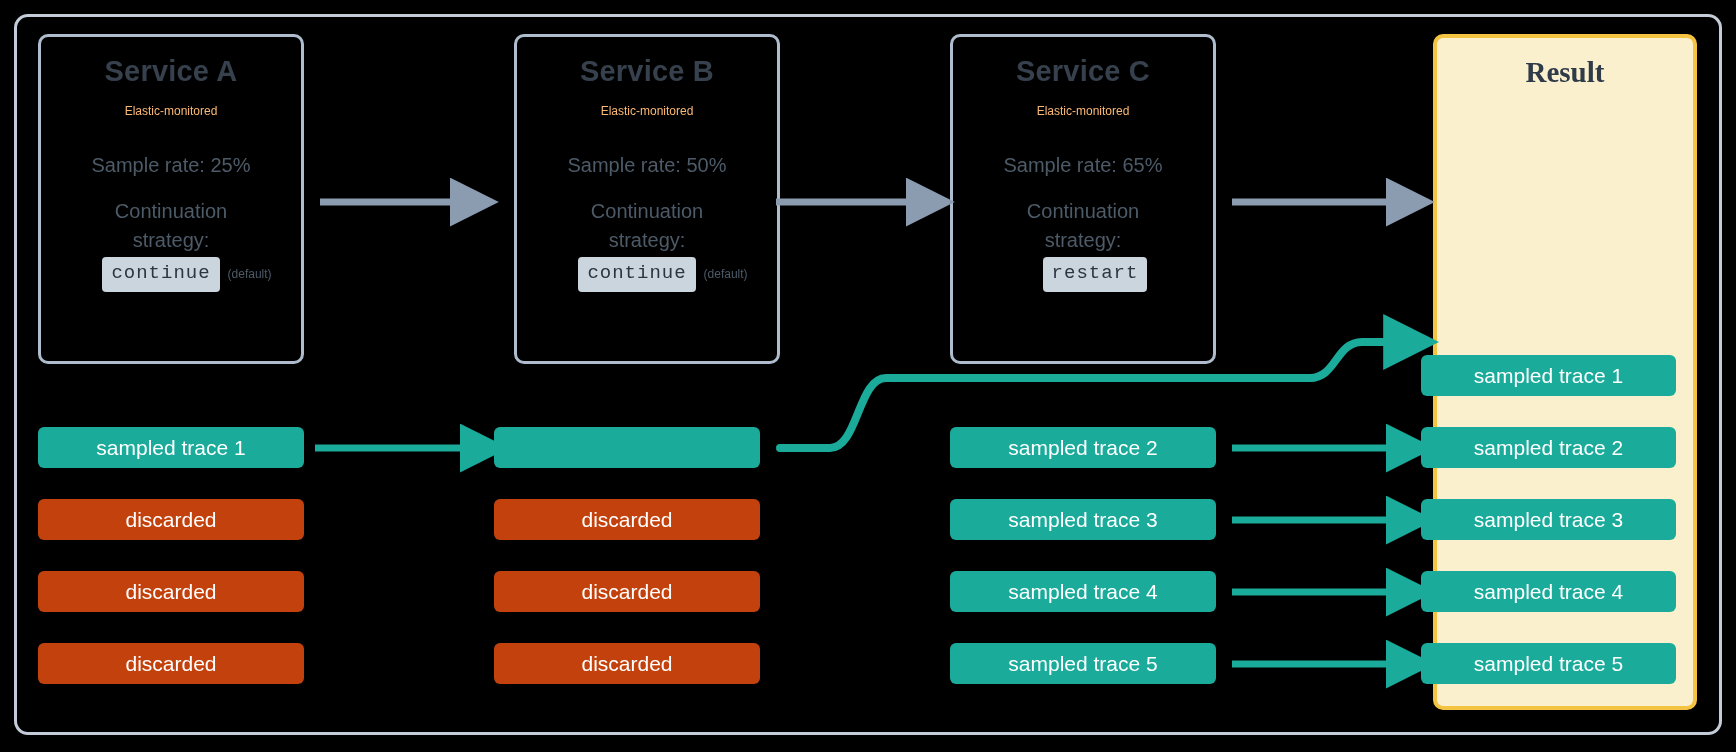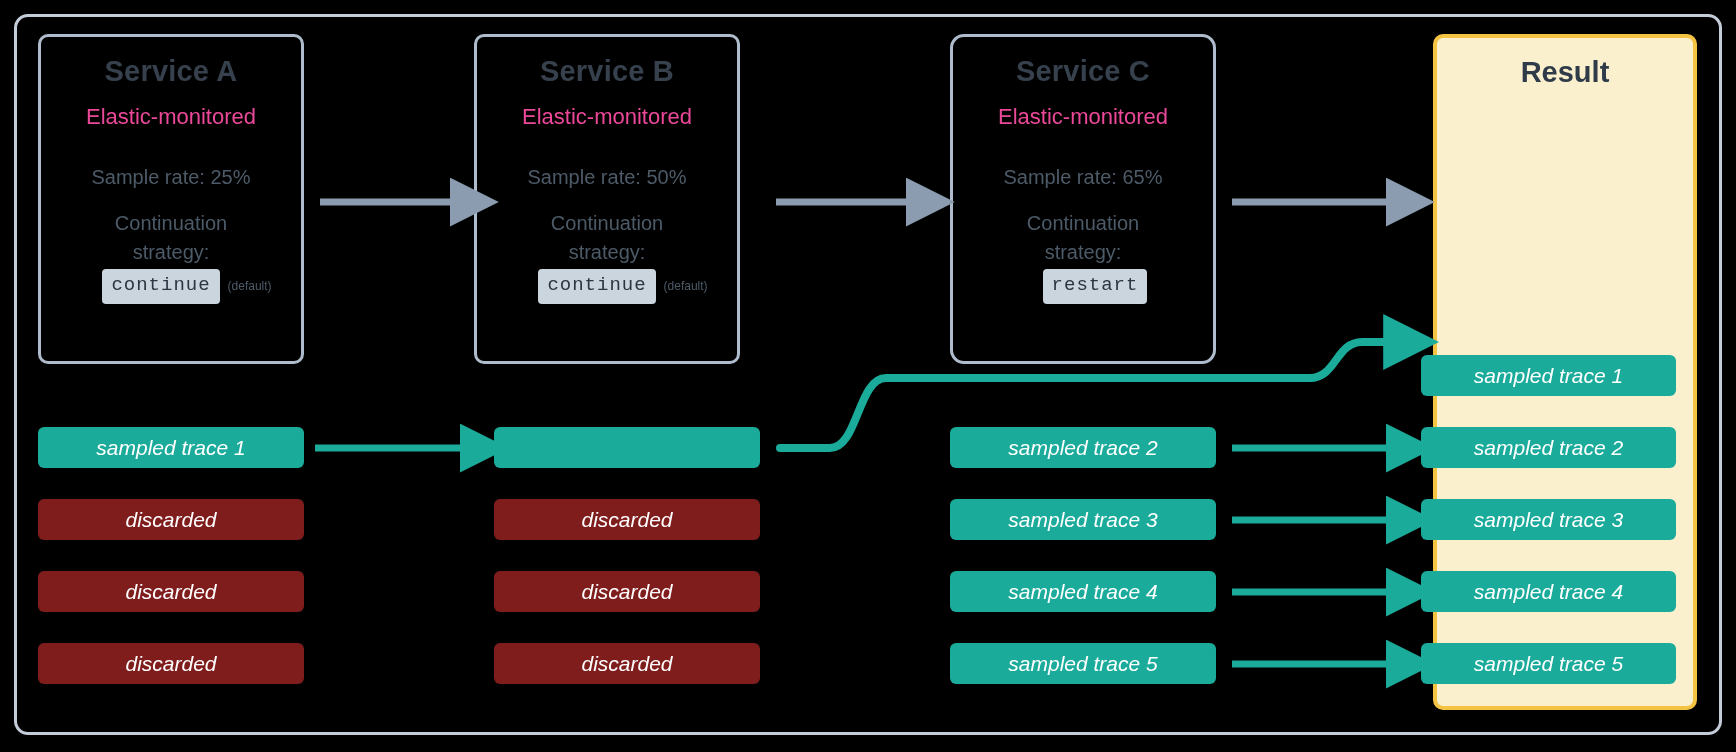--- a/index.html
+++ b/index.html
@@ -22,49 +22,49 @@
     position:absolute;top:34px;width:266px;height:330px;
     border:3px solid #aebccd;border-radius:10px;box-sizing:border-box;
     background:transparent;
     display:flex;flex-direction:column;align-items:center;
     padding-top:18px;
   }
   .svc-title{
     font-size:29px;font-weight:bold;color:#36414d;letter-spacing:.2px;
     margin-bottom:16px;
   }
-  .svc-sub{font-size:22px;color:#ec4899;margin-bottom:36px;}
+  .svc-sub{font-size:12px;color:#fdba74;margin-bottom:36px;}
   .svc-rate{font-size:20px;color:#4d5b68;margin-bottom:20px;}
   .svc-cont{font-size:20px;color:#4d5b68;line-height:1.45;text-align:center;}
   .chip-line{display:flex;align-items:center;justify-content:center;gap:8px;margin-top:2px;padding-left:32px;}
   .code-chip{
     font-family:"Liberation Mono", monospace;font-size:19px;color:#2b3642;
     background:#cbd5de;border-radius:4px;padding:3px 9px 4px 9px;letter-spacing:1px;
   }
   .chip-note{font-size:12px;color:#4d5b68;}
 
   
   .result-card{
     position:absolute;left:1433px;top:34px;width:264px;height:676px;
     border:4px solid #f5c342;border-radius:10px;box-sizing:border-box;
     background:#faf0cd;
   }
   .result-title{
     position:absolute;left:0;top:18px;width:100%;text-align:center;
-    font-size:29px;font-weight:bold;color:#2f3b49;
+    font-size:29px;font-weight:bold;color:#2f3b49;font-family:Liberation Serif, serif;
   }
 
   
   .pill{
     position:absolute;height:41px;border-radius:6px;
     display:flex;align-items:center;justify-content:center;
-    color:#ffffff;font-size:21px;line-height:1;font-style:italic;
+    color:#ffffff;font-size:21px;line-height:1;
   }
   .pill.sampled{background:#1aab9b;}
-  .pill.discarded{background:#7f1d1d;}
+  .pill.discarded{background:#c2410c;}
 
   
   .arrows{position:absolute;left:0;top:0;width:1736px;height:752px;pointer-events:none;}
 </style>
 </head>
 <body>
 
 <div class="stage">
 
   <div class="outer-frame"></div>
@@ -76,35 +76,35 @@
     <div class="svc-cont">
       <div>Continuation</div>
       <div>strategy:</div>
       <div class="chip-line">
         <span class="code-chip">continue</span>
         <span class="chip-note">(default)</span>
       </div>
     </div>
   </div>
 
-  <div class="service-card" style="left:474px;align-items:center;">
+  <div class="service-card" style="left:514px;align-items:center;">
     <div class="svc-title">Service B</div>
     <div class="svc-sub">Elastic-monitored</div>
     <div class="svc-rate">Sample rate: 50%</div>
     <div class="svc-cont">
       <div>Continuation</div>
       <div>strategy:</div>
       <div class="chip-line">
         <span class="code-chip">continue</span>
         <span class="chip-note">(default)</span>
       </div>
     </div>
   </div>
 
-  <div class="service-card" style="left:950px;border-radius:14px;">
+  <div class="service-card" style="left:950px;">
     <div class="svc-title">Service C</div>
     <div class="svc-sub">Elastic-monitored</div>
     <div class="svc-rate">Sample rate: 65%</div>
     <div class="svc-cont">
       <div>Continuation</div>
       <div>strategy:</div>
       <div class="chip-line">
         <span class="code-chip">restart</span>
         <span class="chip-note"></span>
       </div>

